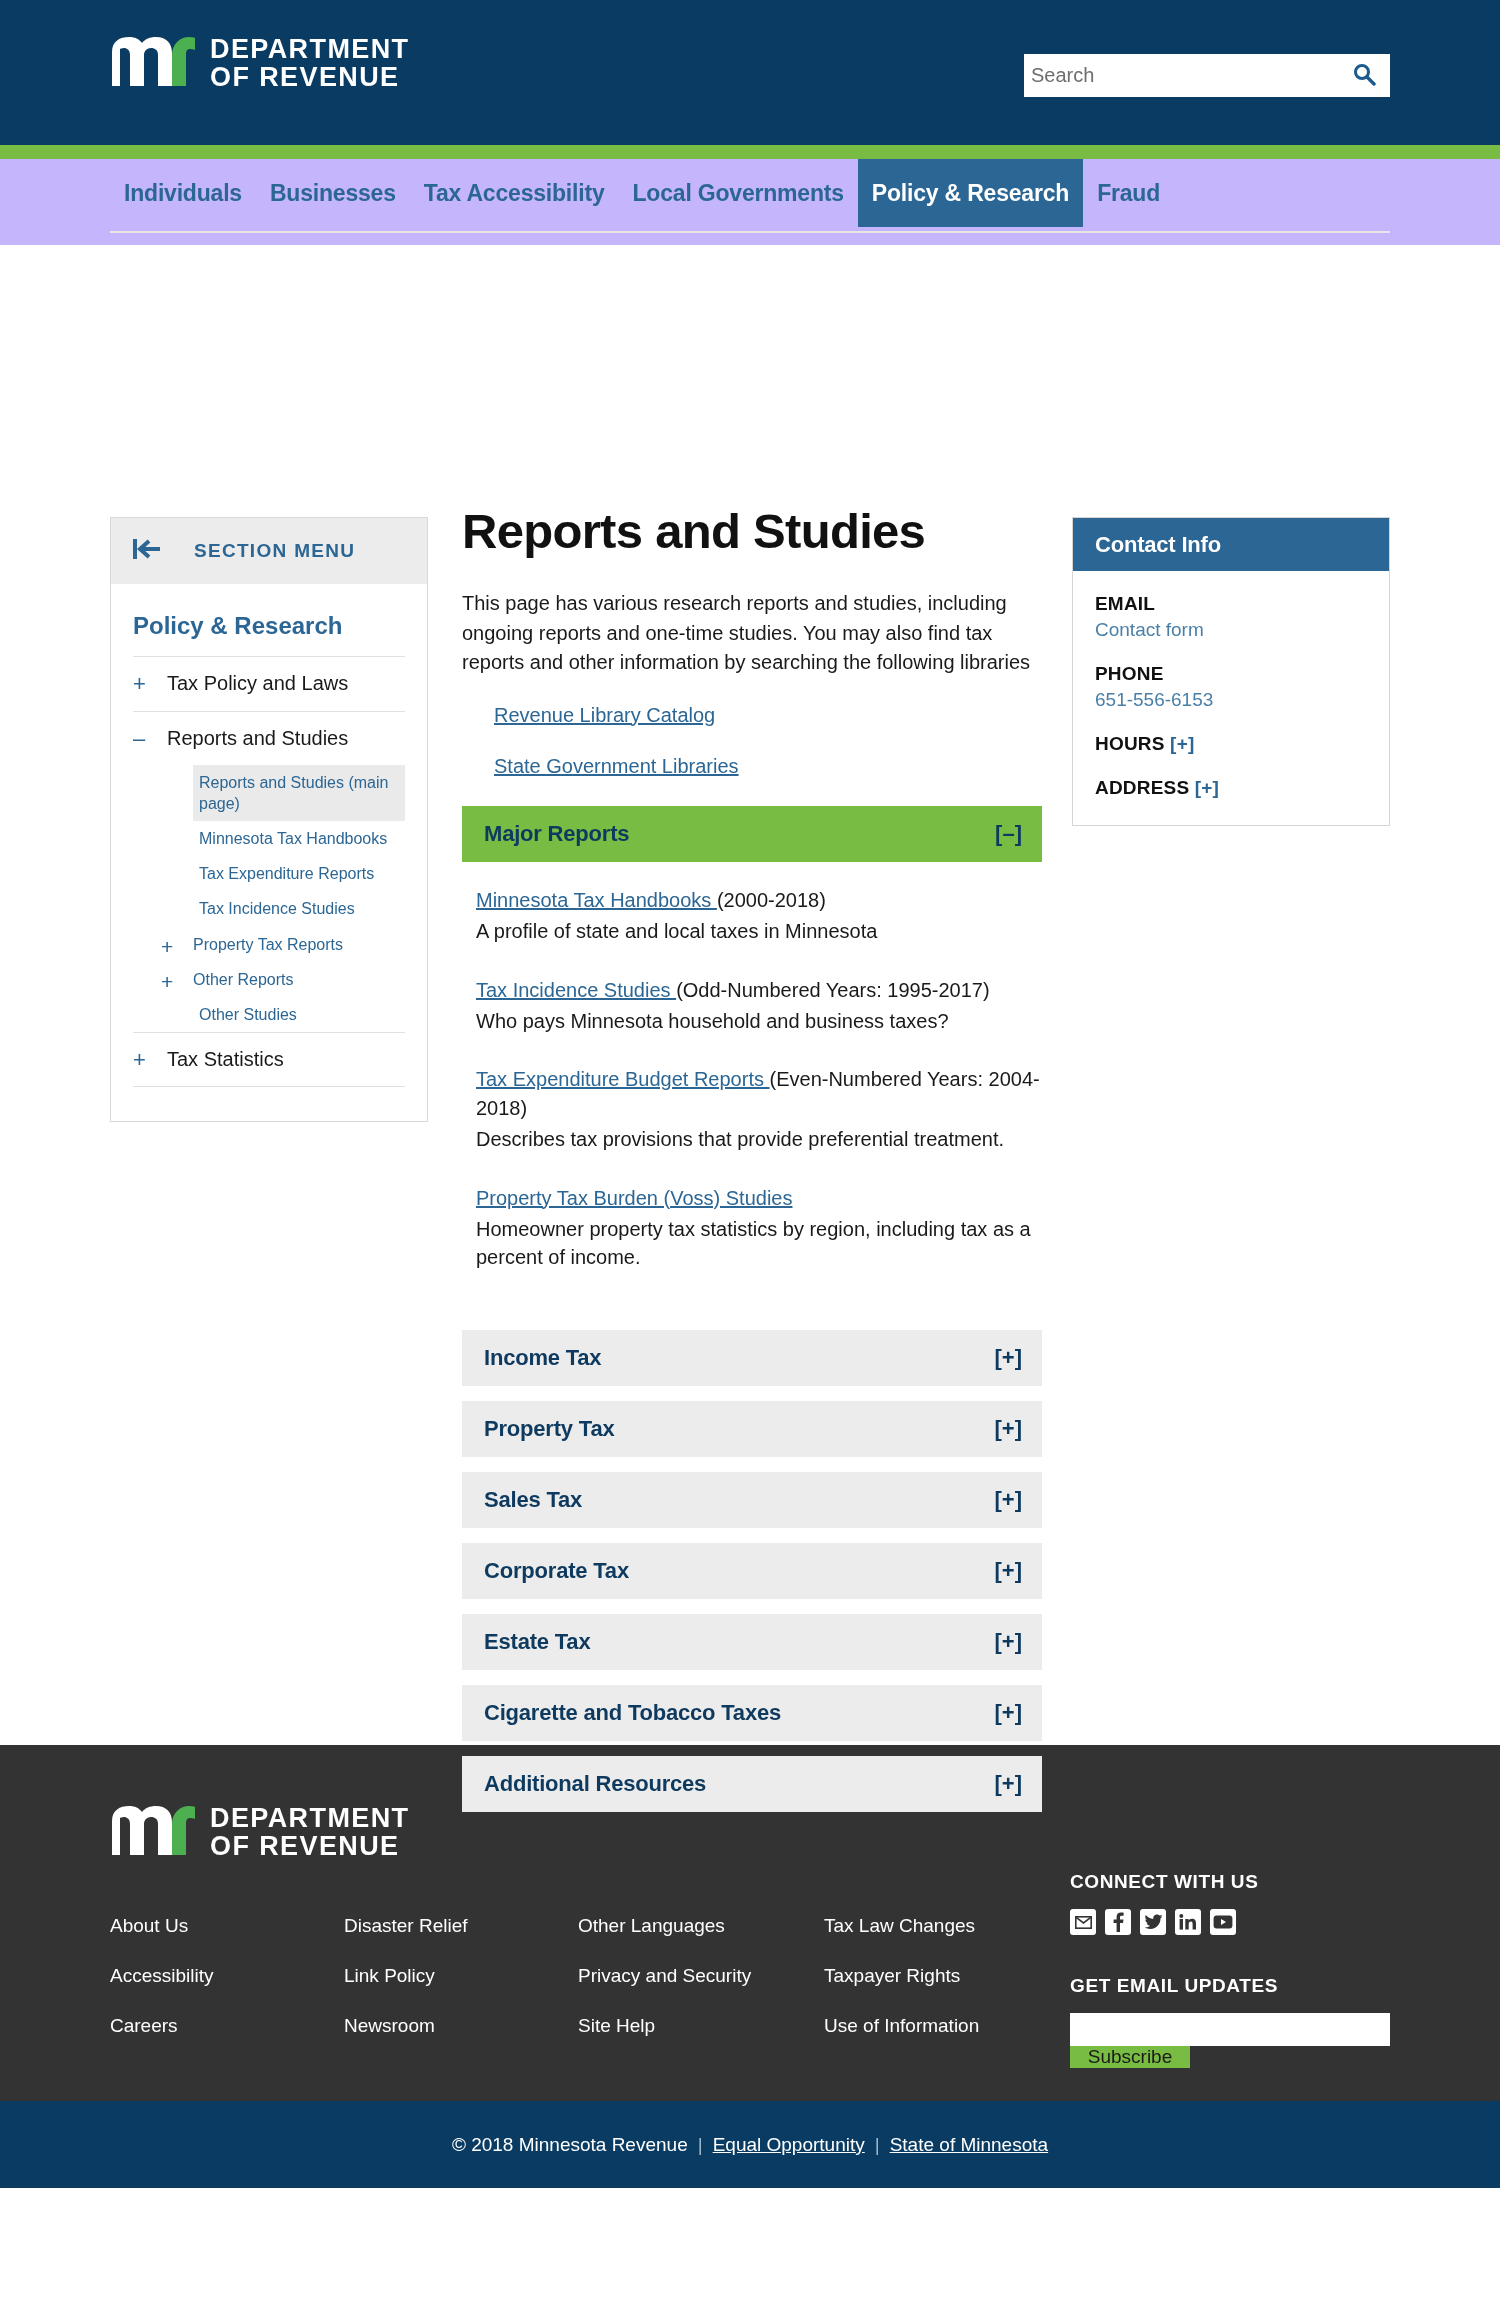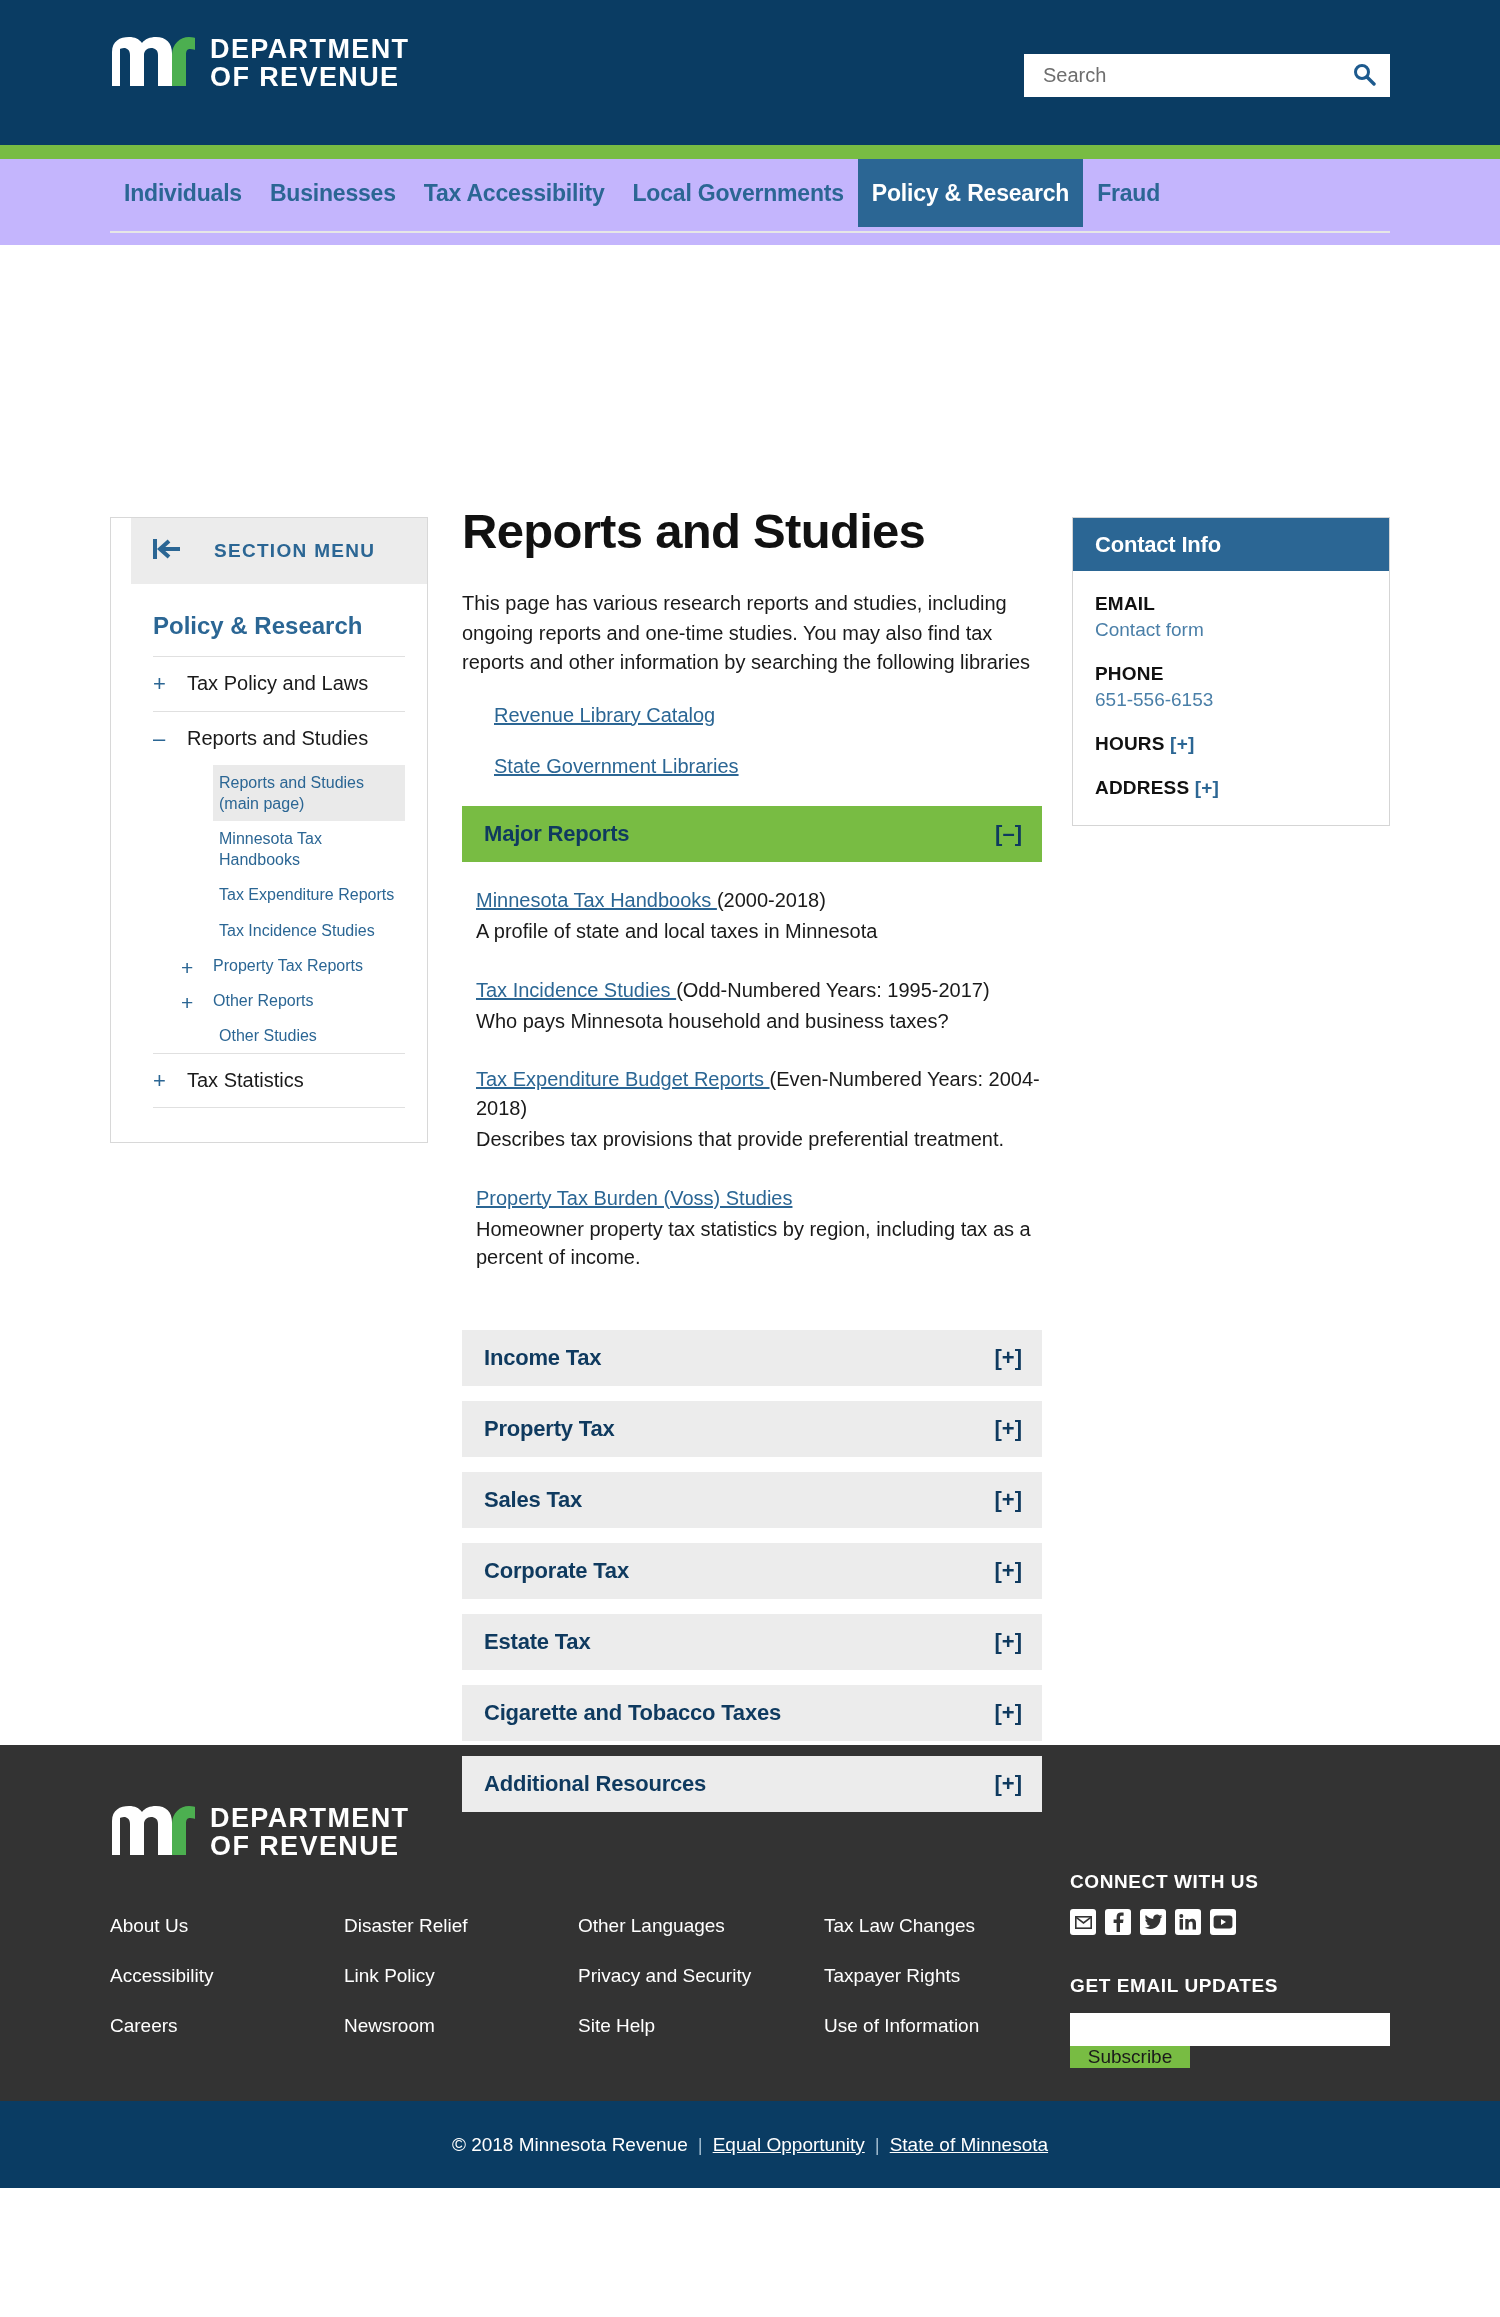--- a/index.html
+++ b/index.html
@@ -47,21 +47,21 @@
     background: #ffffff;
     display: flex;
     align-items: center;
     border: 1px solid #ffffff;
   }
   .search-input {
     flex: 1;
     border: none;
     outline: none;
     height: 23px;
-    padding: 0 18px;
+    padding: 0 6px;
     font-size: 20px;
     color: #333;
     font-family: "Liberation Sans", sans-serif;
   }
   .search-input::placeholder { color: #6e6e6e; }
   .search-btn {
     width: 50px; height: 41px;
     background: #ffffff;
     border: none;
     cursor: pointer;
@@ -110,21 +110,20 @@
     min-height: 1500px;
   }
 
   
   .sidebar {
     position: absolute;
     left: 0; top: 272px;
     width: 318px;
     background: #ffffff;
     border: 1px solid #d8d8d8;
-    padding-left: 20px;
   }
   .sidebar-header {
     height: 66px;
     background: #ececec;
     display: flex;
     align-items: center;
     padding-left: 22px;
     gap: 32px;
     cursor: pointer;
   }

